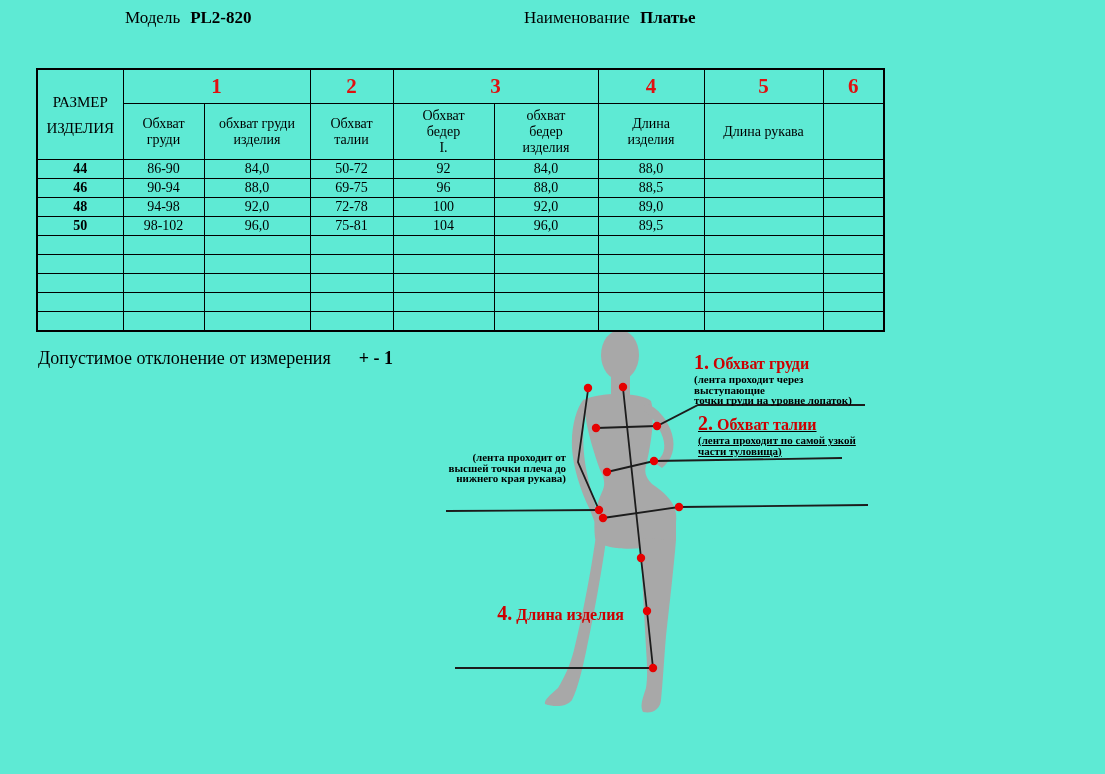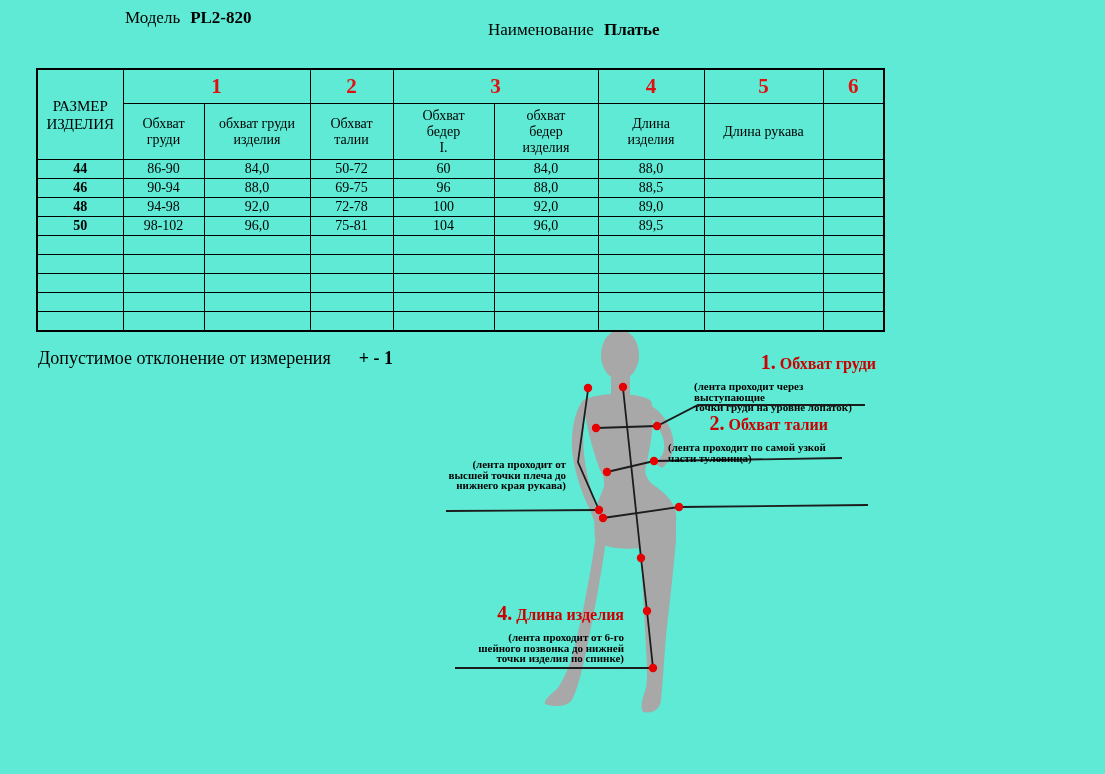--- a/index.html
+++ b/index.html
@@ -4,49 +4,49 @@
 <style>
   html,body{margin:0;padding:0;background:#fff;}
   #page{
     position:relative;width:1105px;height:774px;background:#5eead4;overflow:hidden;
     font-family:"Liberation Serif","DejaVu Serif",serif;color:#000;
   }
   
   .hdr-item{position:absolute;top:8px;font-size:17px;}
   .hdr-item b{font-weight:bold;}
   #hdr-model{left:125px;}
-  #hdr-name{left:488px;margin-top:12px;}
+  #hdr-name{left:524px;}
   .hdr-label{margin-right:10px;}
   
   #size-table{
     position:absolute;left:36px;top:68px;border-collapse:collapse;table-layout:fixed;
     z-index:2;background:transparent;
   }
   #size-table td,#size-table th{
     border:1px solid #000;padding:0 2px;text-align:center;vertical-align:middle;
     font-size:14px;font-weight:normal;overflow:hidden;background:transparent;
   }
   #size-table{border:2px solid #000;}
-  #size-table .corner{font-size:15px;white-space:pre-line;line-height:18px;}
+  #size-table .corner{font-size:15px;white-space:pre-line;line-height:26px;}
   #size-table .groupnum{color:#e01010;font-weight:bold;font-size:21px;height:33px;}
   #size-table .colhead{white-space:pre-line;line-height:16px;height:55px;}
   #size-table .size-col{font-weight:bold;}
   #size-table tbody td{height:18px;}
   
   #note{position:absolute;left:38px;top:348px;font-size:18px;}
   #note b{margin-left:28px;font-weight:bold;}
   
   #figure-layer{position:absolute;left:0;top:0;z-index:1;}
   
   .ann{position:absolute;z-index:3;}
-  .ann .t{color:#cc0000;font-weight:bold;font-size:16px;line-height:20px;white-space:nowrap;text-align:right;}
+  .ann .t{color:#cc0000;font-weight:bold;font-size:16px;line-height:20px;white-space:nowrap;}
   .ann .t .num{font-size:20px;}
-  .ann .d{font-weight:bold;font-size:11px;line-height:10.5px;white-space:pre-line;margin-top:7px;}
+  .ann .d{font-weight:bold;font-size:11px;line-height:10.5px;white-space:pre-line;margin-top:0;}
   #ann-1{left:694px;top:352px;width:182px;text-align:left;}
-  #ann-2{left:668px;top:413px;width:160px;text-align:left;}
+  #ann-2{left:698px;top:413px;width:160px;text-align:left;text-decoration:underline;}
   #ann-3{left:698px;top:461px;width:180px;text-align:left;}
   #ann-5{left:398px;top:452px;width:168px;text-align:right;}
   #ann-4{left:450px;top:603px;width:174px;text-align:right;}
 </style>
 </head>
 <body>
 
 <div id="page">
 
   <div class="hdr-item" id="hdr-model">
@@ -164,21 +164,21 @@
         <td class="colhead">Длина рукава</td>
         <td class="colhead"></td>
       </tr>
     </thead>
     <tbody>
         <tr>
           <td class="size-col">44</td>
           <td>86-90</td>
           <td>84,0</td>
           <td>50-72</td>
-          <td>60</td>
+          <td>92</td>
           <td>84,0</td>
           <td>88,0</td>
           <td></td>
           <td></td>
         </tr>
         <tr>
           <td class="size-col">46</td>
           <td>90-94</td>
           <td>88,0</td>
           <td>69-75</td>
@@ -282,18 +282,15 @@
     <div class="d">(лента проходит по самой узкой
 части туловища)</div>
   </div>
   <div class="ann" id="ann-5">
     <div class="d">(лента проходит от
 высшей точки плеча до
 нижнего края рукава)</div>
   </div>
   <div class="ann" id="ann-4">
     <div class="t"><span class="num">4.</span> <span>Длина изделия</span></div>
-    <div class="d">(лента проходит от 6-го
-шейного позвонка до нижней
-точки изделия по спинке)</div>
   </div>
 
 </div>
 
 </body></html>

